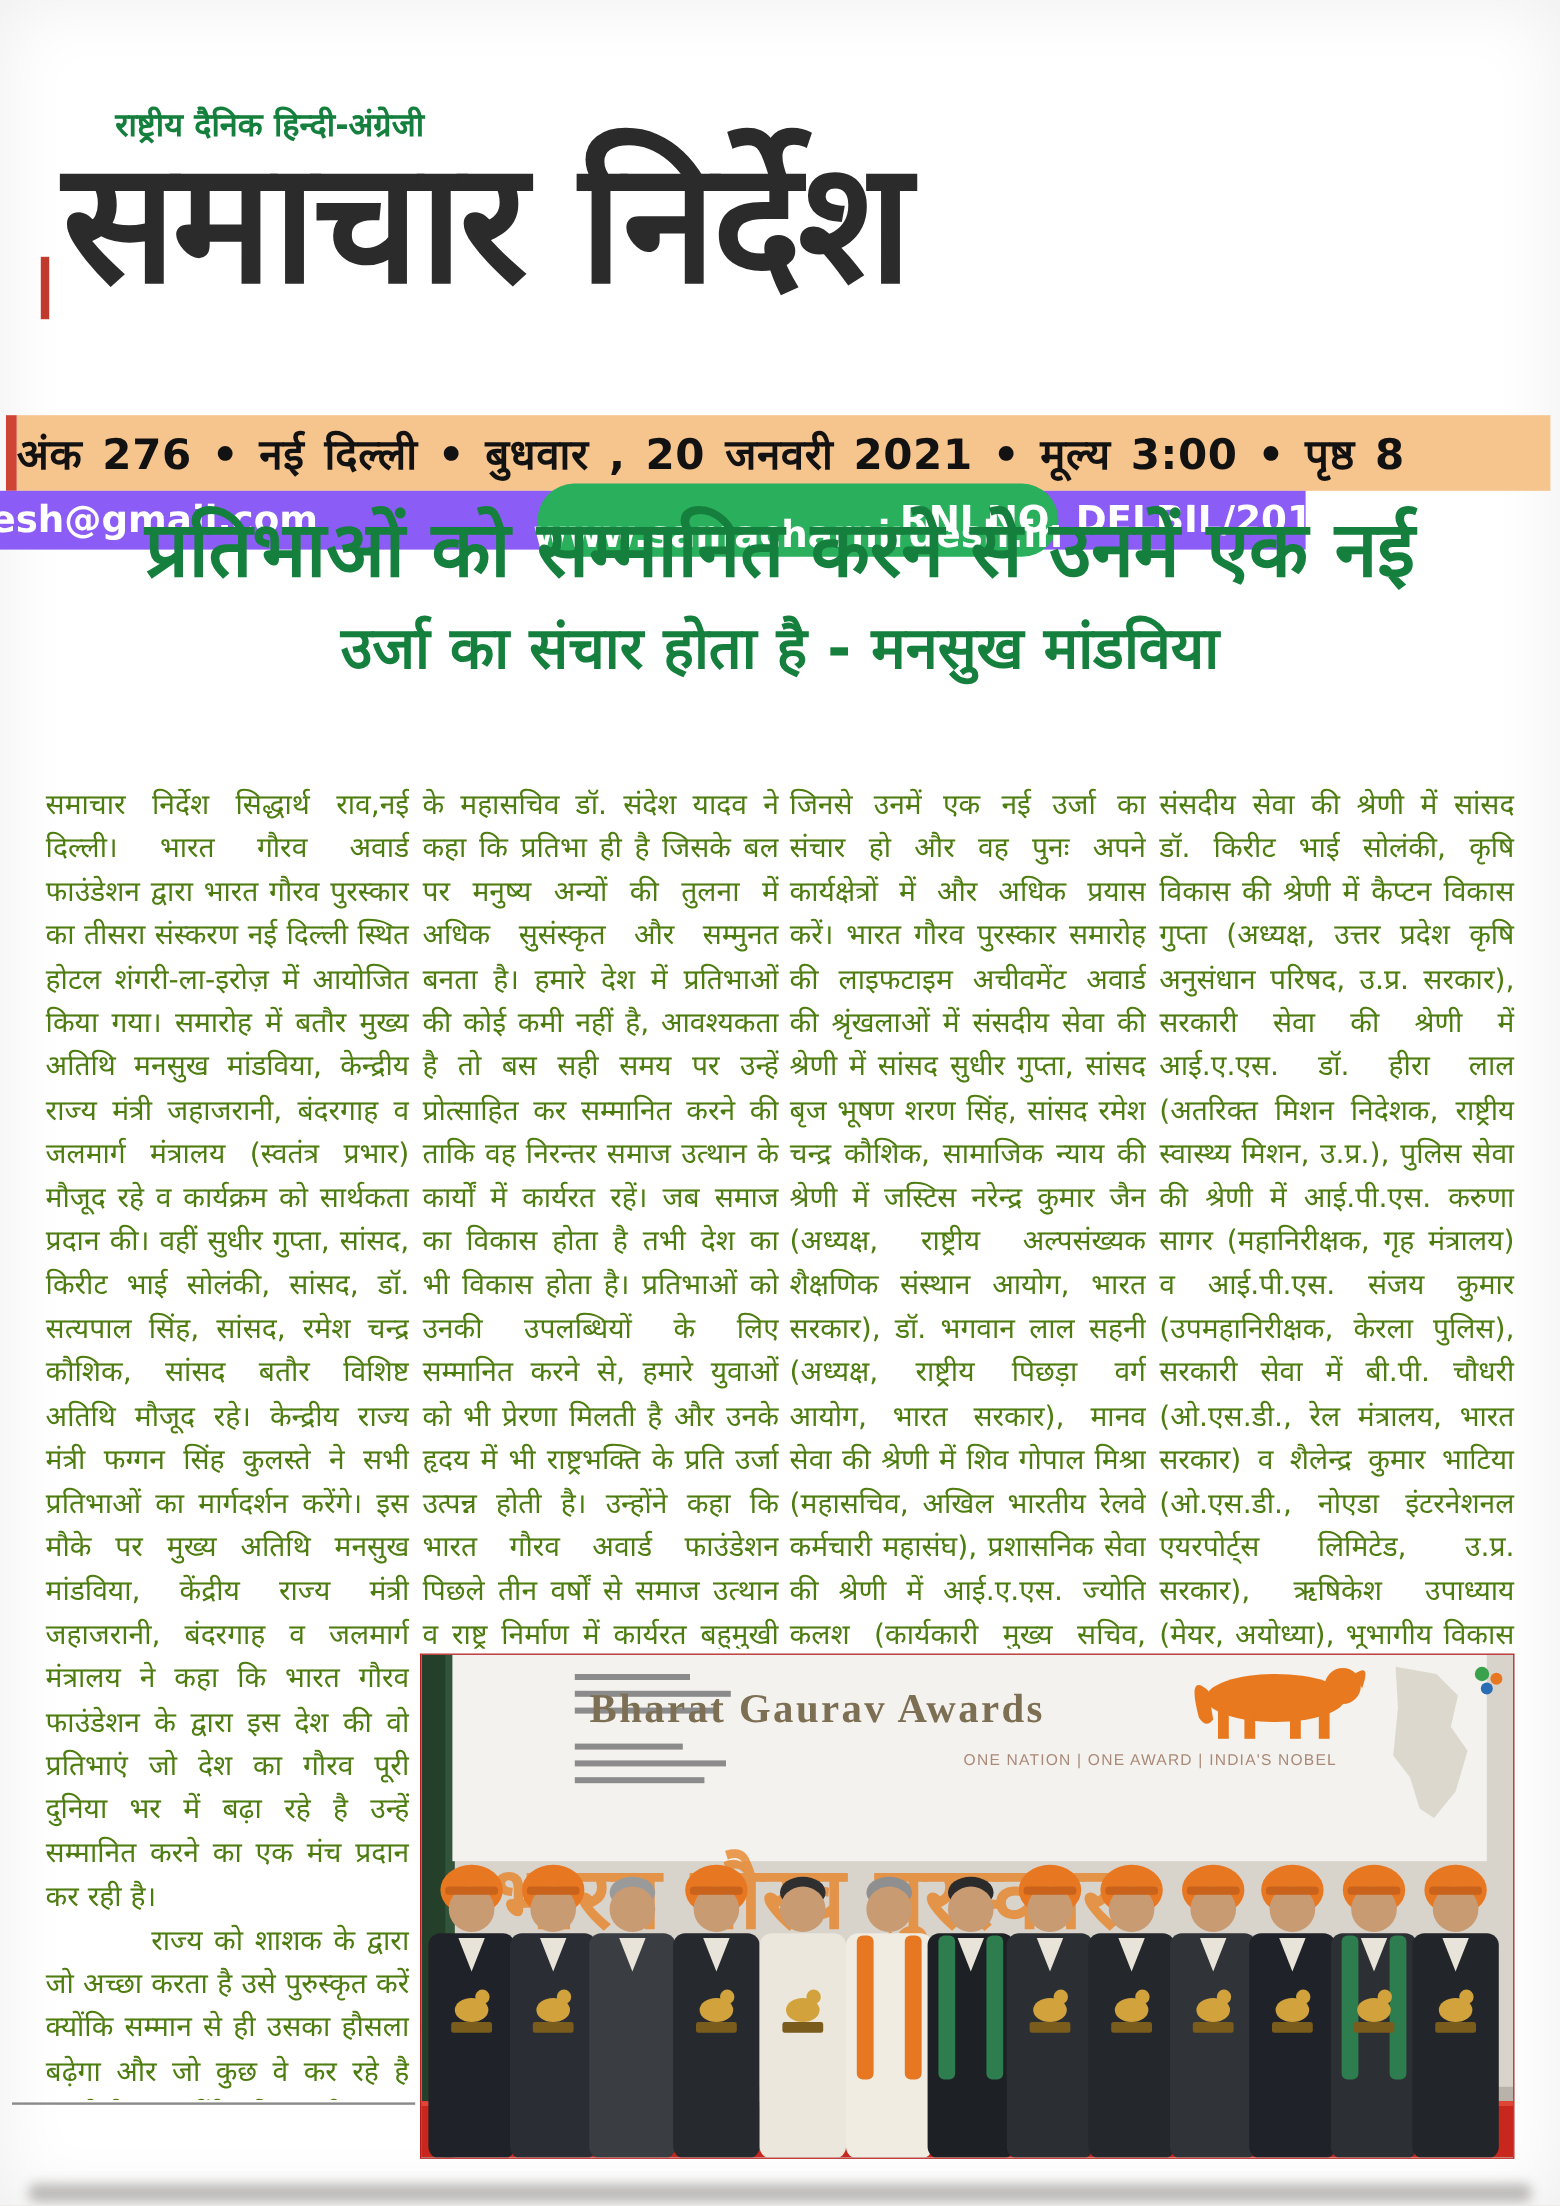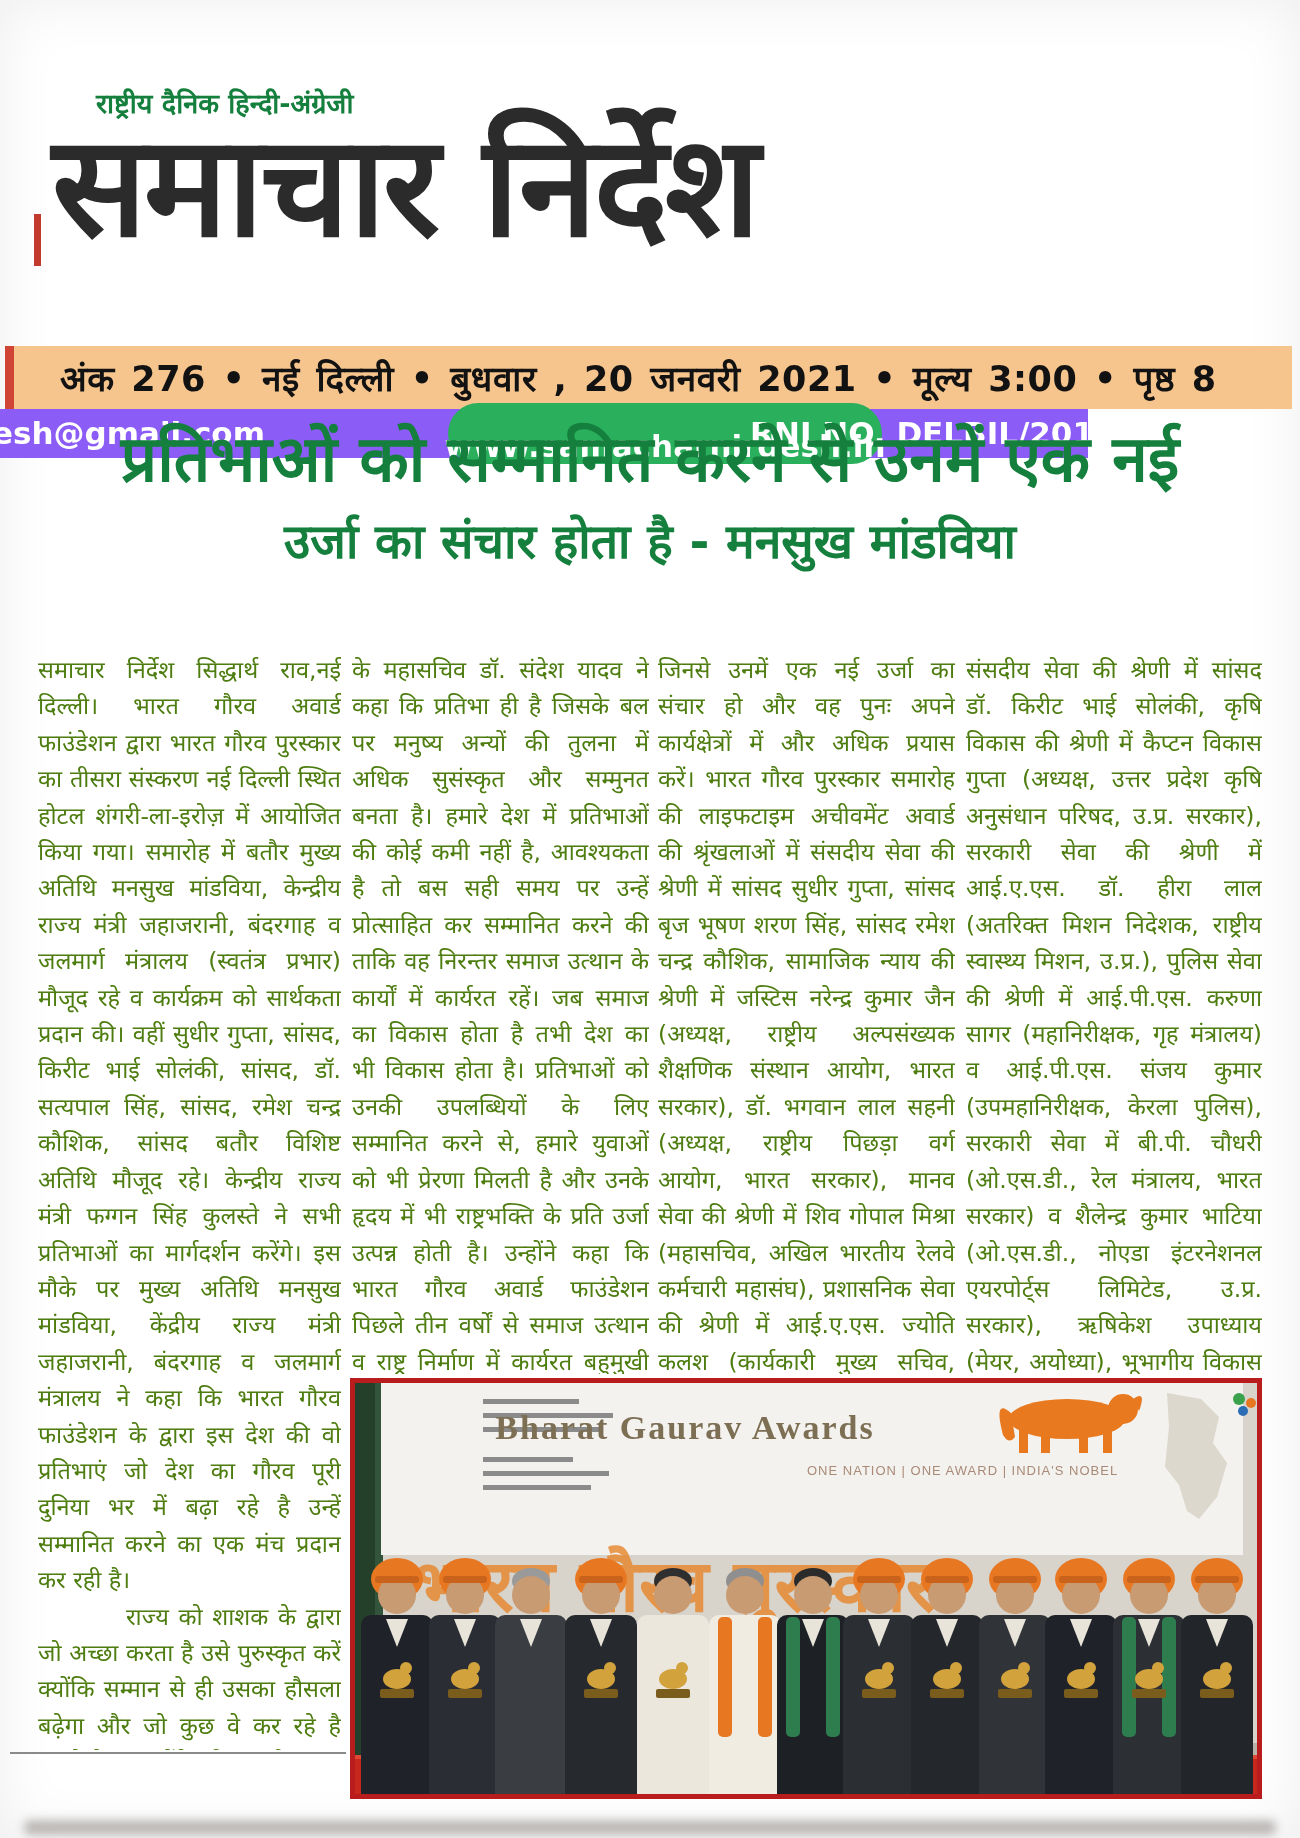--- a/index.html
+++ b/index.html
@@ -12,21 +12,21 @@
     position:absolute;left:96px;top:84px;font-size:27px;font-weight:bold;color:#15803d;
     letter-spacing:0px;
   }
   .masthead{
     position:absolute;left:52px;top:92px;width:1180px;font-size:140px;line-height:1.35;
     font-weight:bold;color:#2b2b2b;letter-spacing:-3px;white-space:nowrap;
   }
   .red-tick{position:absolute;left:34px;top:214px;width:7px;height:52px;background:#c2392e;}
   .issue-bar{
     position:absolute;left:14px;top:346px;width:1278px;height:63px;background:#f6c48d;
-    display:flex;align-items:center;padding-left:46px;box-sizing:border-box;
+    display:flex;align-items:center;box-sizing:border-box;
   }
   .issue-bar .txt{font-size:35px;font-weight:bold;color:#121212;letter-spacing:0.5px;word-spacing:4px;}
   .issue-sliver{position:absolute;left:5px;top:346px;width:9px;height:63px;background:#cf4435;}
   .contact-bar{
     position:absolute;left:0px;top:409px;width:1088px;height:49px;background:#8b5cf6;
   }
   .contact-email{
     position:absolute;left:-8px;top:0;height:49px;line-height:49px;color:#ffffff;
     font-size:31px;font-weight:bold;
   }
@@ -51,21 +51,21 @@
   }
   .bodycol p{margin:0;}
   .bodycol p.indent{text-indent:88px;}
   #col1{left:38px;width:303px;height:1098px;}
   #col2{left:352px;width:297px;height:722px;}
   #col3{left:658px;width:297px;height:722px;}
   #col4{left:966px;width:296px;height:722px;}
   .col1-rule{position:absolute;left:10px;top:1752px;width:336px;height:0;border-top:2px solid #8a8a8a;}
   .photo{
     position:absolute;left:350px;top:1378px;width:912px;height:421px;
-    border:5px solid #b91c1c;box-sizing:border-box;background:#d8d3cb;overflow:hidden;
+    border:1px solid #b91c1c;box-sizing:border-box;background:#d8d3cb;overflow:hidden;
   }
   .photo svg{display:block;}
   .bottom-smudge{
     position:absolute;left:24px;top:1820px;width:1252px;height:15px;background:#a7a3a0;
     filter:blur(5px);opacity:0.75;border-radius:6px;
   }
 </style>
 </head>
 <body>
 

